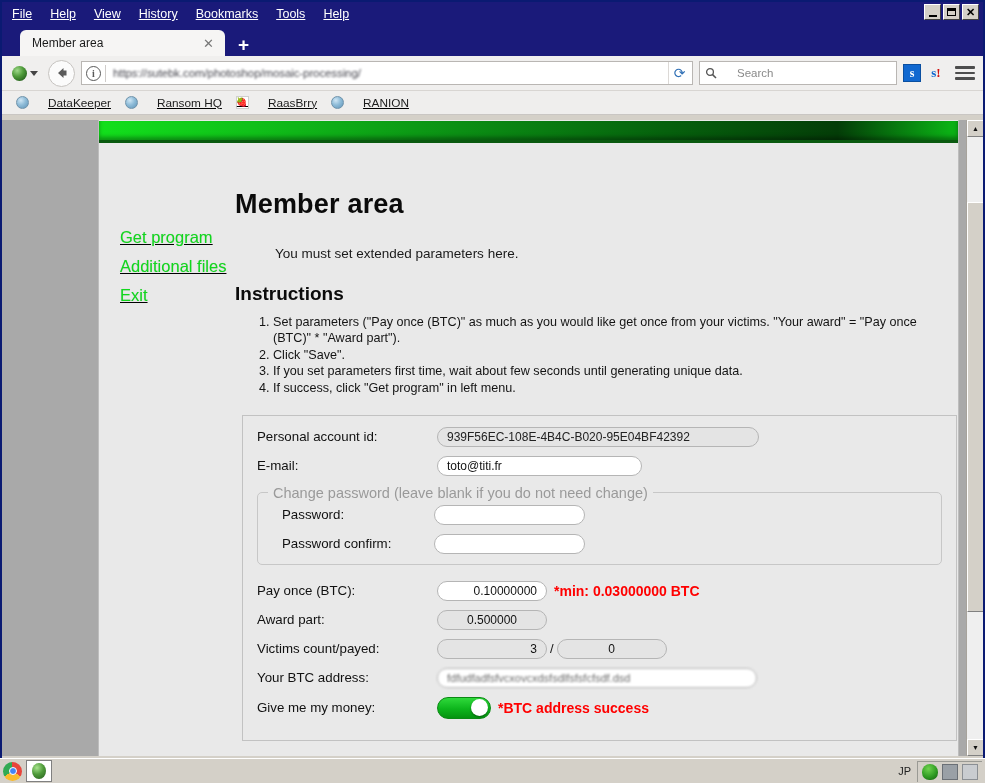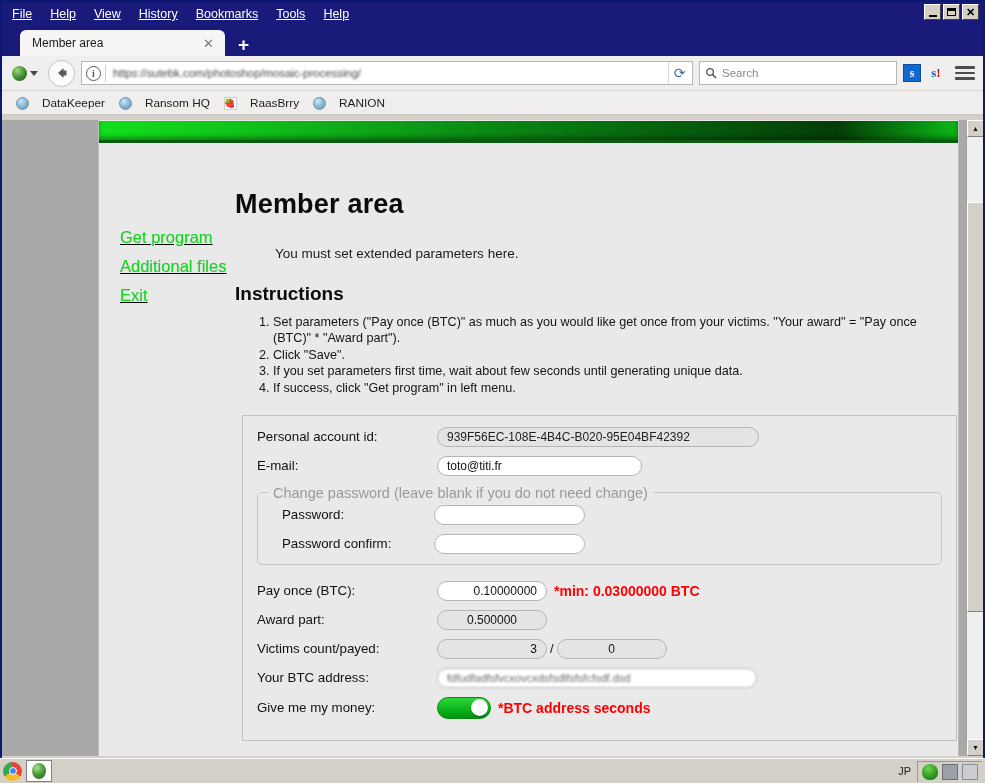--- a/index.html
+++ b/index.html
@@ -145,21 +145,21 @@
     display: flex; align-items: center; justify-content: center;
     color: #2f6fb5; font-size: 14px;
     cursor: pointer; flex: none;
     border-left: 1px solid #dcd9d6;
   }
   #searchbar {
     width: 198px; height: 24px;
     background: #fff;
     border: 1px solid #b9b6b3;
     display: flex; align-items: center;
-    padding: 0 5px; gap: 3px;
+    padding: 0 5px; gap: 18px;
   }
   #search-input {
     border: none; outline: none;
     font-size: 11.5px; color: #555;
     font-family: "Liberation Sans", sans-serif;
     width: 100%; background: transparent;
   }
   #search-input::placeholder { color: #8a8a8a; }
   .ext-icon { width: 18px; height: 18px; cursor: pointer; flex: none; }
   #hamburger {
@@ -170,21 +170,21 @@
   #hamburger span { display: block; height: 2.5px; background: #4d4d4d; border-radius: 1px; }
 
   
   #bookmarks {
     height: 24px;
     background: #efeeed;
     display: flex; align-items: center;
     padding-left: 14px; gap: 14px;
     border-bottom: 1px solid #c9c6c3;
   }
-  .bm { display: flex; align-items: flex-end; gap: 13px; cursor: pointer; }
+  .bm { display: flex; align-items: flex-start; gap: 19px; cursor: pointer; text-decoration: underline; }
   .bm-label { font-size: 11.8px; color: #1c1c1c; white-space: nowrap; }
   .globe {
     width: 13px; height: 13px; border-radius: 50%;
     background: radial-gradient(circle at 35% 30%, #cfe6f5 0%, #8fbcd8 45%, #5f93b8 100%);
     border: 1px solid #6f93ab;
     flex: none;
   }
   .rpi {
     width: 13px; height: 13px; background: #ffffff;
     border: 1px solid #cfcfcf; flex: none;
@@ -519,21 +519,21 @@
             <div class="row">
               <span class="lbl">Your BTC address:</span>
               <input class="inp white" style="width: 320px; color: rgb(109, 109, 109); filter: blur(0.8px); font-size: 11px;" type="text" value="fdfudfadfsfvcxovcxdsfsdlfsfsfcfsdf.dsd">
             </div>
 
             <div class="row">
               <span class="lbl">Give me my money:</span>
               <div class="toggle">
                 <span class="knob"></span>
               </div>
-              <span class="note-red">*BTC address seconds</span>
+              <span class="note-red">*BTC address success</span>
             </div>
 
           </div>
         </div>
       </div>
     </div>
 
     <div id="scrollbar">
       <div class="sb-btn">
           <span>▲</span>

